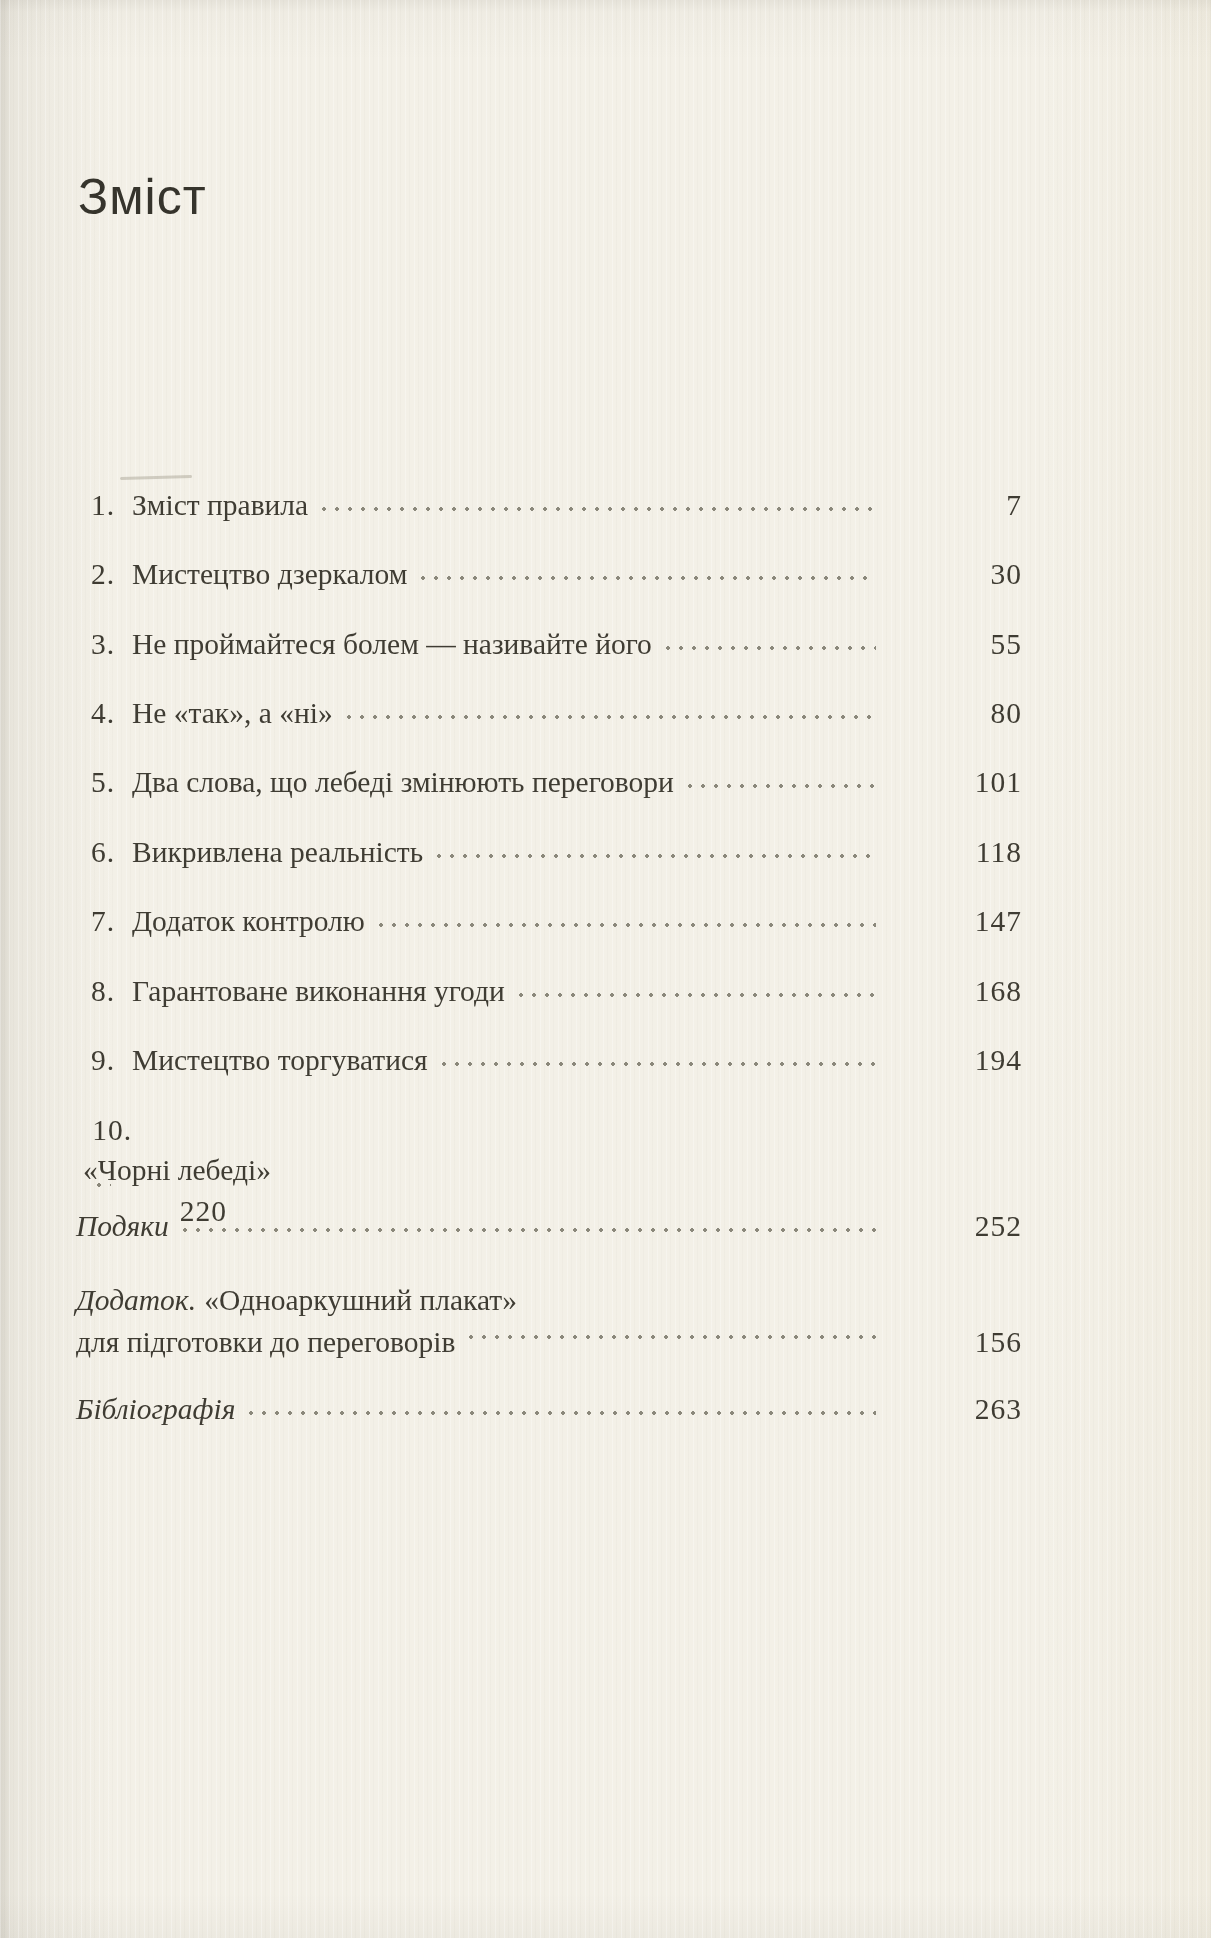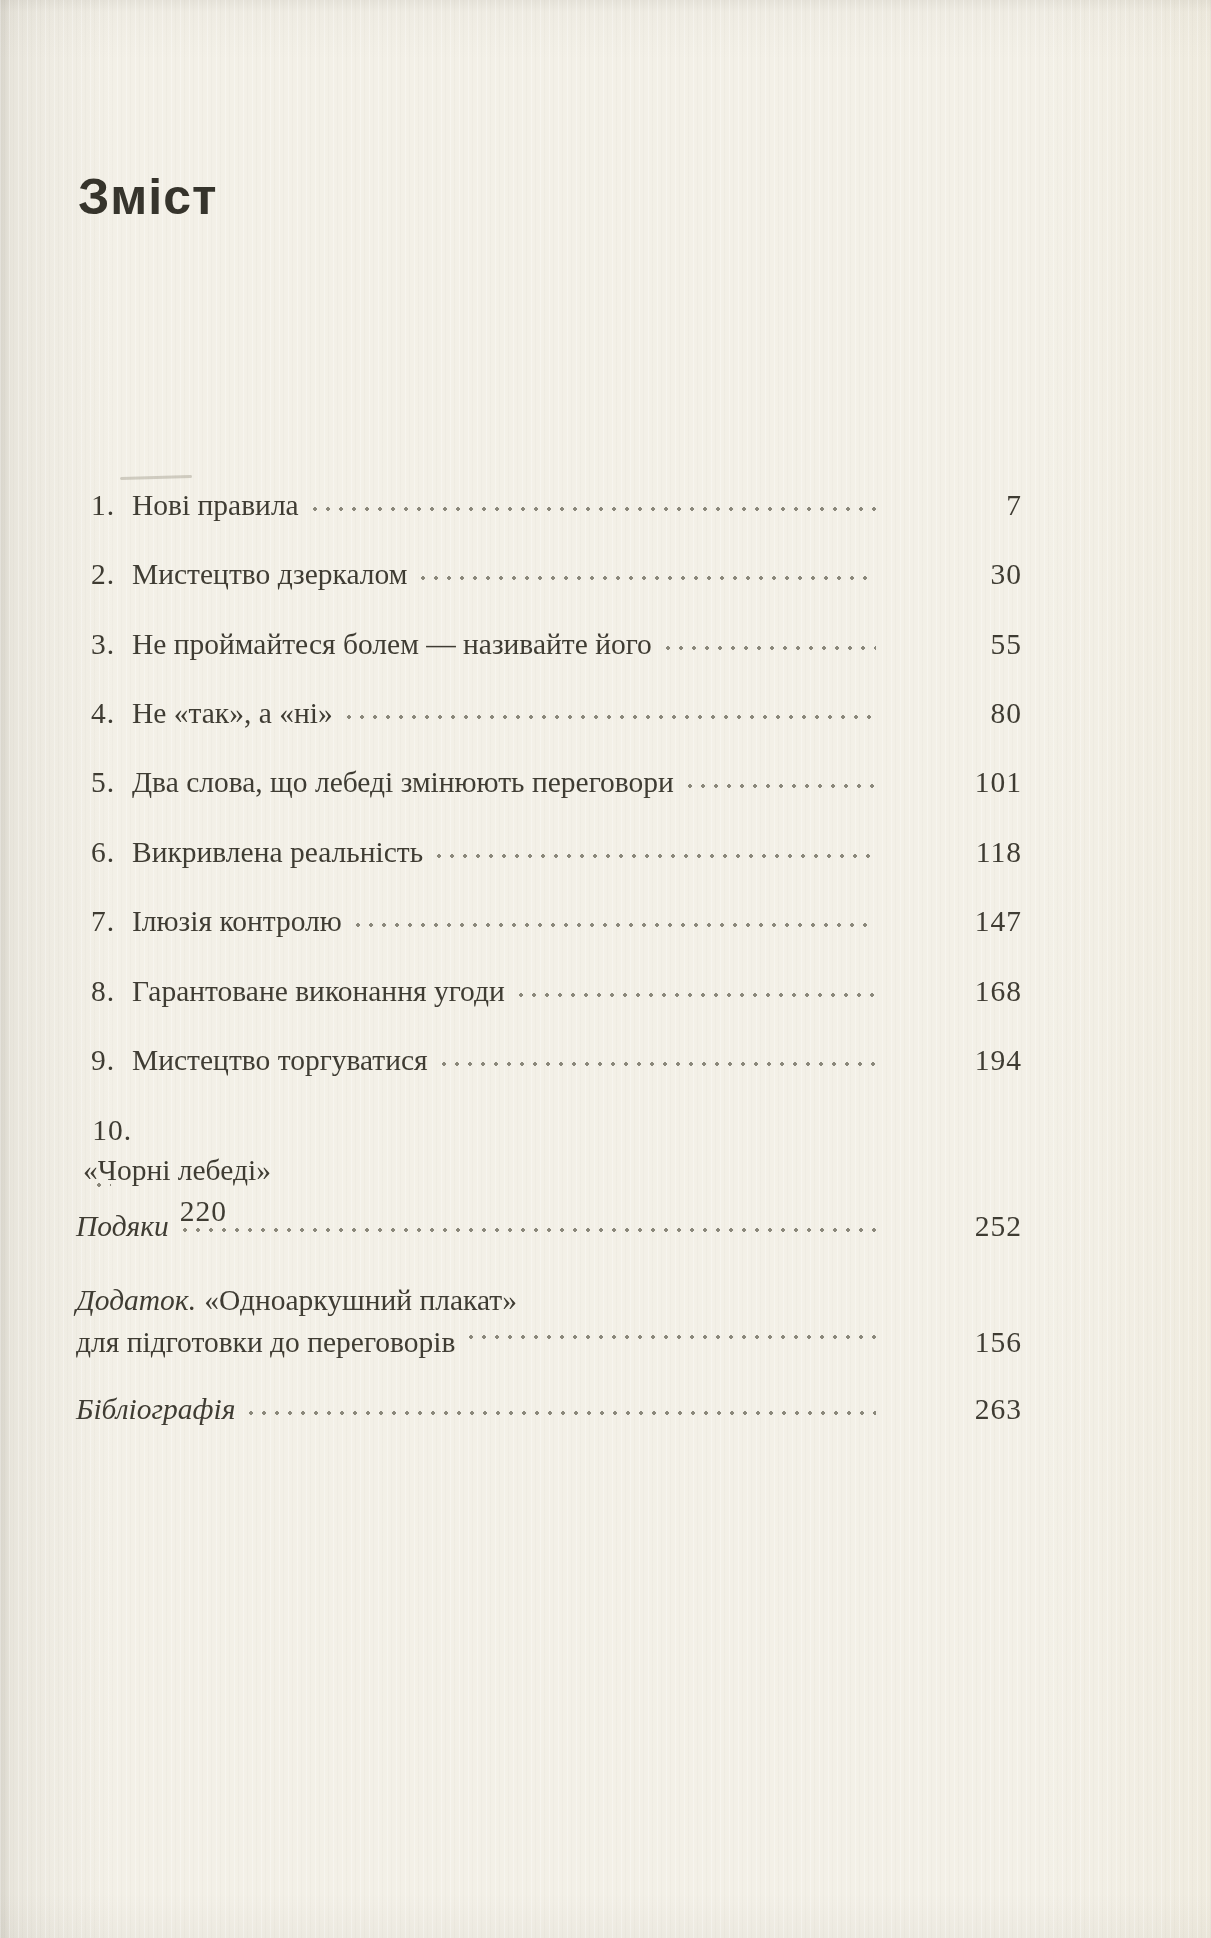--- a/index.html
+++ b/index.html
@@ -35,21 +35,21 @@
       rgba(95,90,75,0.028) 4px, rgba(95,90,75,0.028) 5px,
       rgba(0,0,0,0) 5px, rgba(0,0,0,0) 9px);
     pointer-events: none;
   }
   .heading {
     position: absolute;
     left: 78px;
     top: 172px;
     margin: 0;
     font-family: "Liberation Sans", sans-serif;
-    font-weight: 700;
+    font-weight: 400;
     font-size: 50px;
     line-height: 1;
     letter-spacing: 1px;
     color: #36342c;
   }
   
   .artifact {
     position: absolute;
     left: 120px;
     top: 476px;
@@ -127,21 +127,21 @@
   <div class="fibers"></div>
 
   <h1 class="heading">Зміст</h1>
 
   <div class="artifact"></div>
 
   <div class="toc">
 
     <div class="row chapter r0">
       <span class="num">1.</span>
-      <span class="title">Нові правила</span>
+      <span class="title">Зміст правила</span>
       <span class="leader"></span>
       <span class="pagenum">7</span>
     </div>
 
     <div class="row chapter r1">
       <span class="num">2.</span>
       <span class="title">Мистецтво дзеркалом</span>
       <span class="leader"></span>
       <span class="pagenum">30</span>
     </div>
@@ -169,21 +169,21 @@
 
     <div class="row chapter r5">
       <span class="num">6.</span>
       <span class="title">Викривлена реальність</span>
       <span class="leader"></span>
       <span class="pagenum">118</span>
     </div>
 
     <div class="row chapter r6">
       <span class="num">7.</span>
-      <span class="title">Ілюзія контролю</span>
+      <span class="title">Додаток контролю</span>
       <span class="leader"></span>
       <span class="pagenum">147</span>
     </div>
 
     <div class="row chapter r7">
       <span class="num">8.</span>
       <span class="title">Гарантоване виконання угоди</span>
       <span class="leader"></span>
       <span class="pagenum">168</span>
     </div>

